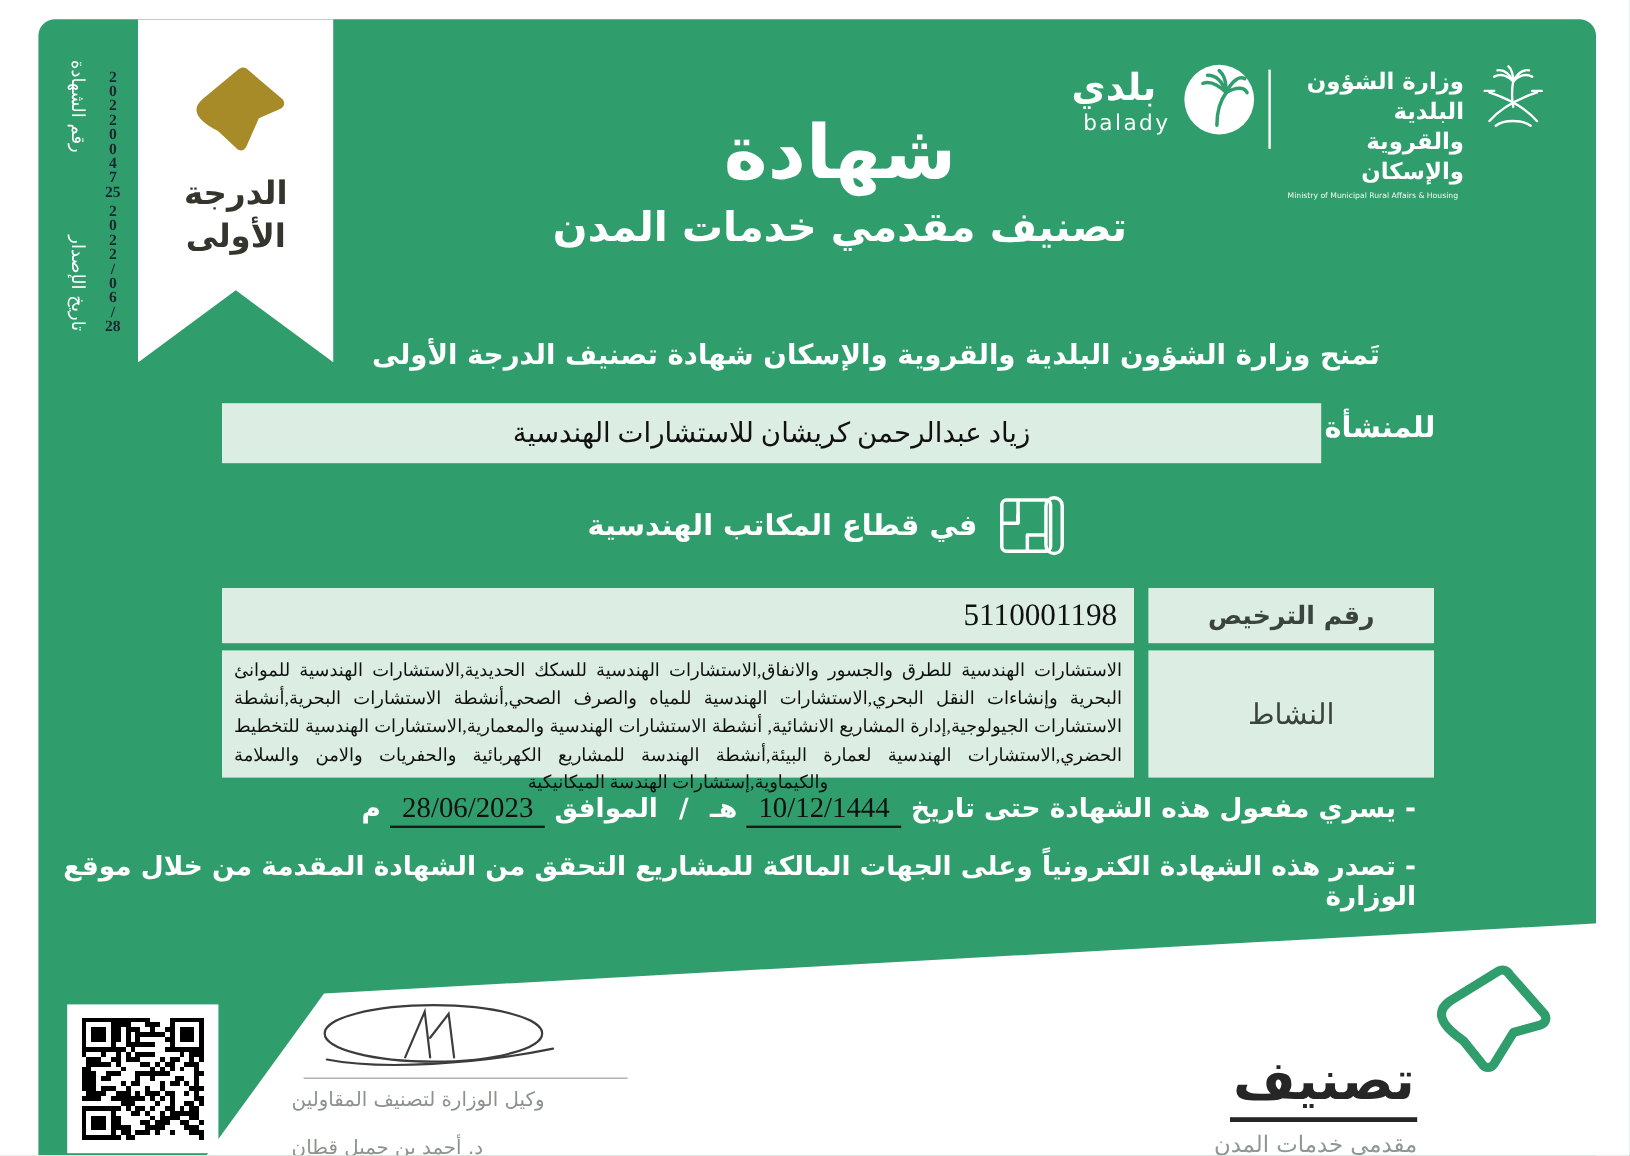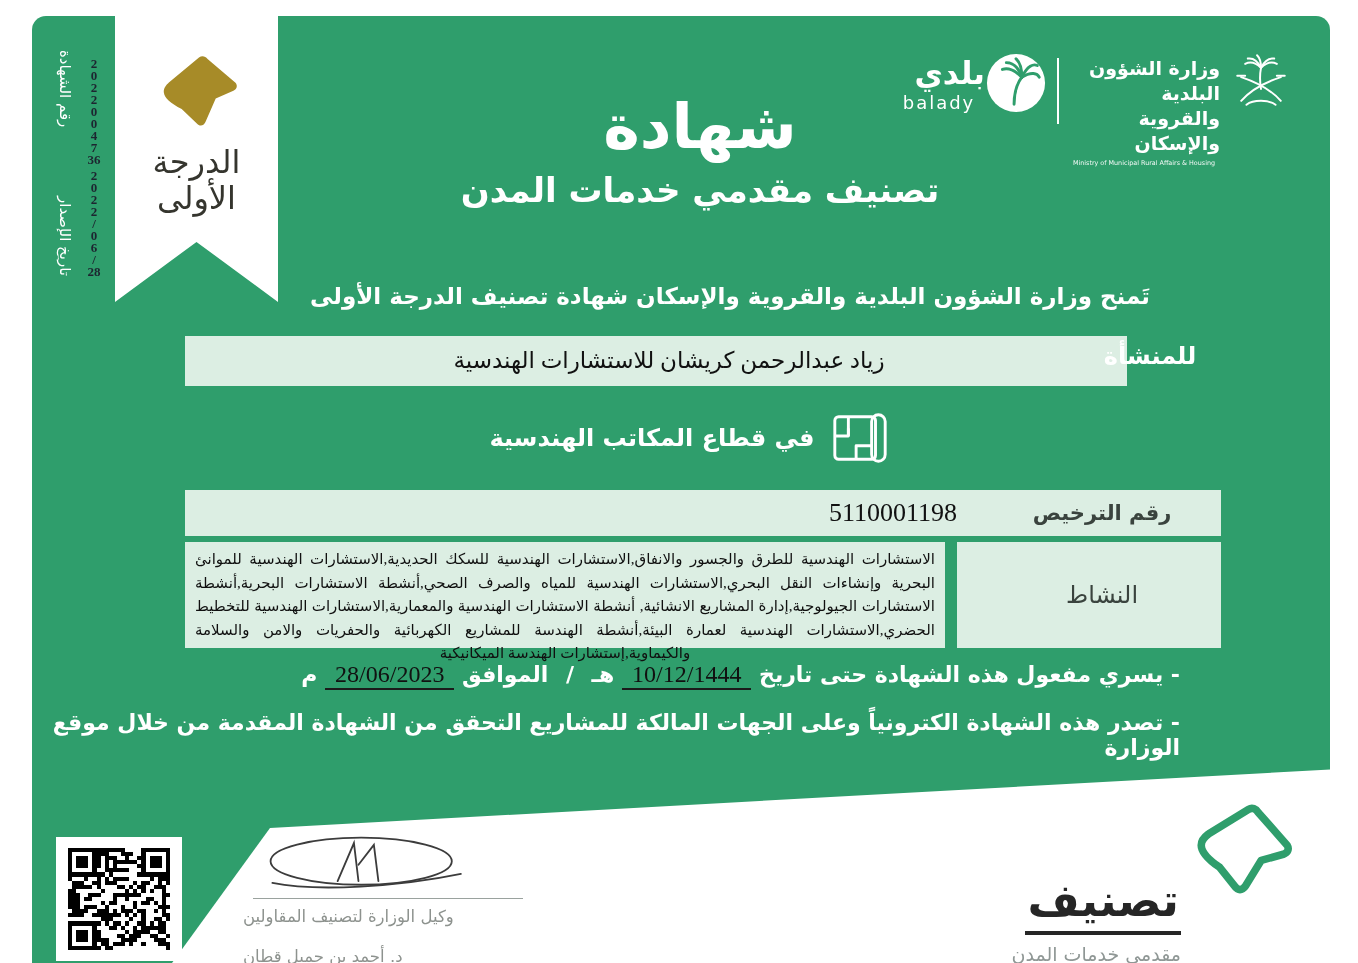--- a/index.html
+++ b/index.html
@@ -7,47 +7,47 @@
         font-family:"DejaVu Sans",sans-serif;direction:rtl;}
   .card{position:absolute;left:32px;top:16px;width:1298px;height:947px;
         background:#2F9E6C;border-radius:14px 14px 0 0;}
   
   .band{position:absolute;left:32px;top:740px;width:1326px;height:223px;background:#ffffff;
         clip-path:polygon(238px 88px,1326px 28px,1326px 223px,140px 223px);}
   
   .ribbon{position:absolute;left:115px;top:16px;width:163px;height:286px;background:#ffffff;
           clip-path:polygon(0 0,100% 0,100% 100%,50% 79%,0 100%);text-align:center;}
   .ribbon svg{margin-top:36px;}
-  .grade{font-weight:normal;font-size:32px;line-height:36px;color:#35352E;margin-top:4px;}
+  .grade{font-weight:bold;font-size:27px;line-height:36px;color:#35352E;margin-top:4px;}
   
   .v-label{position:absolute;writing-mode:vertical-rl;color:#ffffff;font-size:15px;left:56px;
            letter-spacing:1px;}
   .v-digits{position:absolute;left:82px;width:24px;direction:ltr;}
   .v-digit{display:block;height:12px;line-height:12px;text-align:center;
            font-family:"Liberation Serif","DejaVu Sans",serif;font-weight:bold;
            font-size:13px;color:#1D2530;}
   
-  .balady-ar{position:absolute;left:893px;top:56px;width:92px;text-align:right;color:#fff;
+  .balady-ar{position:absolute;left:893px;top:56px;width:92px;text-align:left;color:#fff;
              font-weight:bold;font-size:31px;line-height:34px;}
   .balady-en{position:absolute;left:893px;top:92px;width:92px;text-align:center;color:#fff;
              font-size:18px;letter-spacing:2px;direction:ltr;}
   .palm-circle{position:absolute;left:985px;top:52px;}
   .hdr-divider{position:absolute;left:1057px;top:58px;width:2px;height:66px;background:#ffffff;}
   .ministry{position:absolute;left:1068px;top:56px;width:152px;text-align:right;color:#fff;}
   .ministry .l{font-weight:bold;font-size:19px;line-height:25px;}
   .ministry .en{font-size:6.4px;direction:ltr;text-align:center;margin-top:3px;opacity:.95;}
   .emblem{position:absolute;left:1228px;top:48px;}
   
   .title{position:absolute;left:300px;top:93px;width:800px;text-align:center;color:#fff;}
   .title .t1{font-weight:bold;font-size:62px;line-height:68px;}
   .title .t2{font-weight:bold;font-size:34px;line-height:46px;margin-top:6px;}
   .grant{position:absolute;left:250px;top:283px;width:960px;text-align:center;color:#fff;
          font-weight:bold;font-size:23px;}
   
-  .cell{background:#DCEEE3;position:absolute;padding-left:26px;}
+  .cell{background:#DCEEE3;position:absolute;}
   .estab-box{left:185px;top:336px;width:916px;height:50px;text-align:center;}
   .estab-box span{font-family:"Liberation Serif","DejaVu Sans",serif;font-size:23px;
                   color:#111;line-height:50px;}
   .estab-label{position:absolute;left:1102px;top:342px;width:96px;text-align:center;color:#fff;
                font-weight:bold;font-size:24px;}
   .sector{position:absolute;left:480px;top:404px;width:420px;height:68px;display:flex;
           justify-content:center;align-items:center;gap:14px;color:#fff;font-weight:bold;
           font-size:24px;}
   .lic-label{left:957px;top:490px;width:238px;height:46px;line-height:46px;text-align:center;
              font-size:21px;font-weight:bold;color:#3A433E;}
@@ -92,21 +92,21 @@
   <div class="v-label" style="top:50px">رقم الشهادة</div>
   <div class="v-digits" style="top:58px">
       <span class="v-digit">2</span>
       <span class="v-digit">0</span>
       <span class="v-digit">2</span>
       <span class="v-digit">2</span>
       <span class="v-digit">0</span>
       <span class="v-digit">0</span>
       <span class="v-digit">4</span>
       <span class="v-digit">7</span>
-      <span class="v-digit">36</span>
+      <span class="v-digit">25</span>
     </div>
   <div class="v-label" style="top:196px">تاريخ الإصدار</div>
   <div class="v-digits" style="top:170px">
       <span class="v-digit">2</span>
       <span class="v-digit">0</span>
       <span class="v-digit">2</span>
       <span class="v-digit">2</span>
       <span class="v-digit">/</span>
       <span class="v-digit">0</span>
       <span class="v-digit">6</span>

